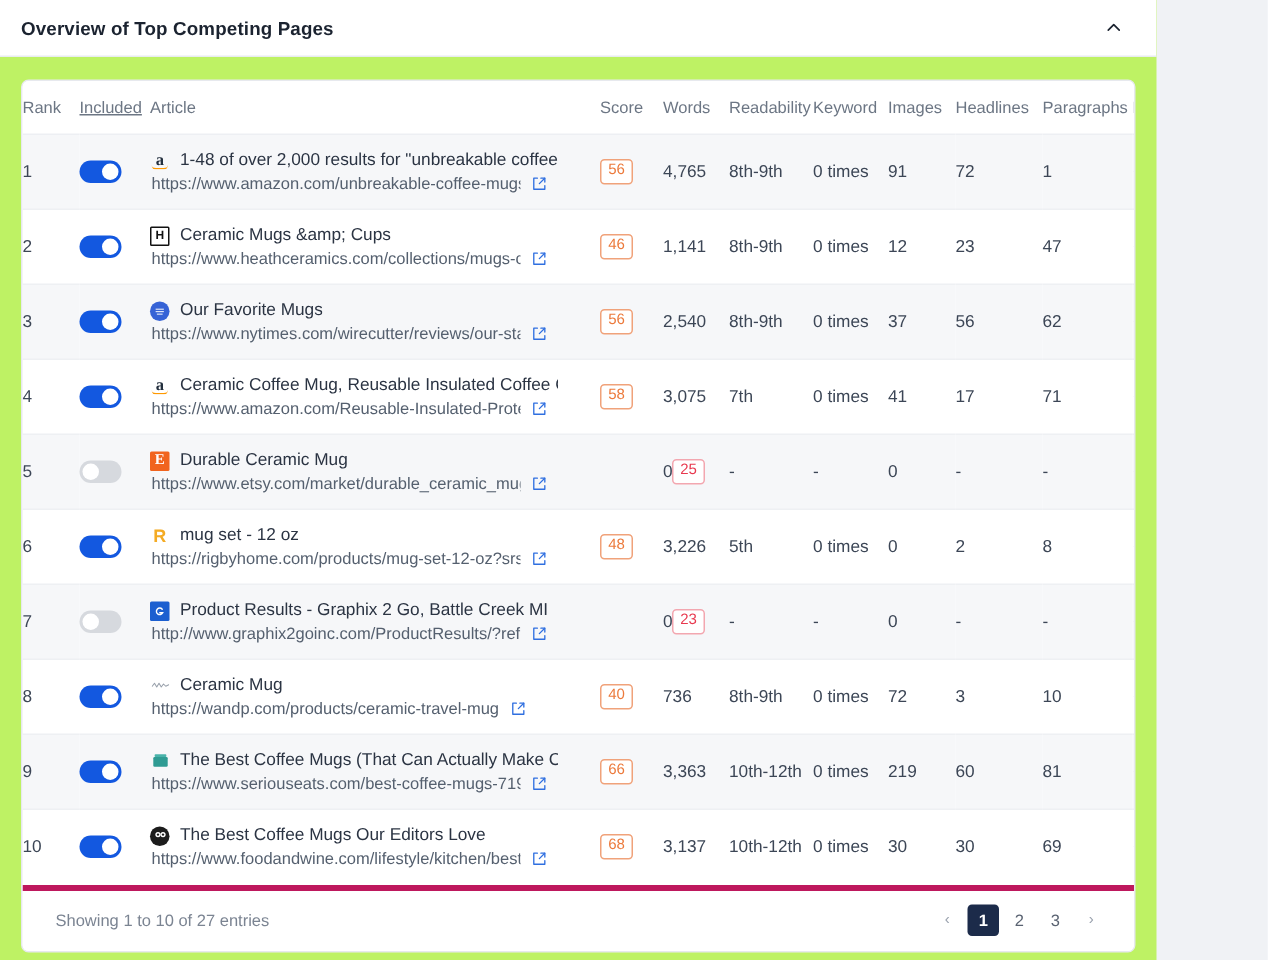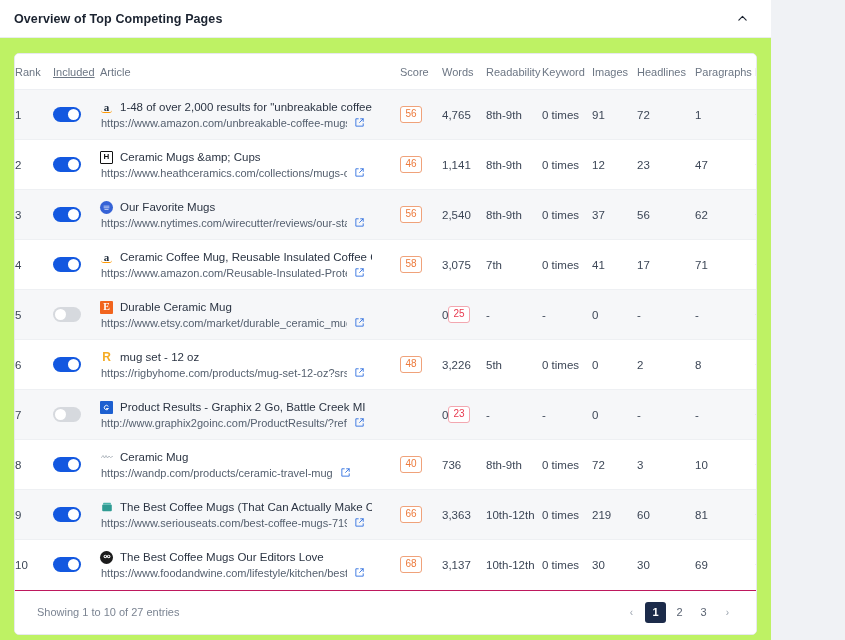--- a/index.html
+++ b/index.html
@@ -190,21 +190,21 @@
   }
   .info-btn { cursor: pointer; line-height: 0; color: #9099a5; }
 
   
   .card-footer {
     height: 44px;
     display: flex;
     align-items: center;
     justify-content: space-between;
     padding: 0 18px 0 22px;
-    border-top: 1px solid #be185d;
+    border-top: 4px solid #be185d;
     background: #fff;
   }
   .showing {
     font-size: 11px;
     color: #7b8492;
   }
   .pager { display: flex; align-items: center; gap: 3px; }
   .pg {
     min-width: 21px; height: 21px;
     display: flex; align-items: center; justify-content: center;

